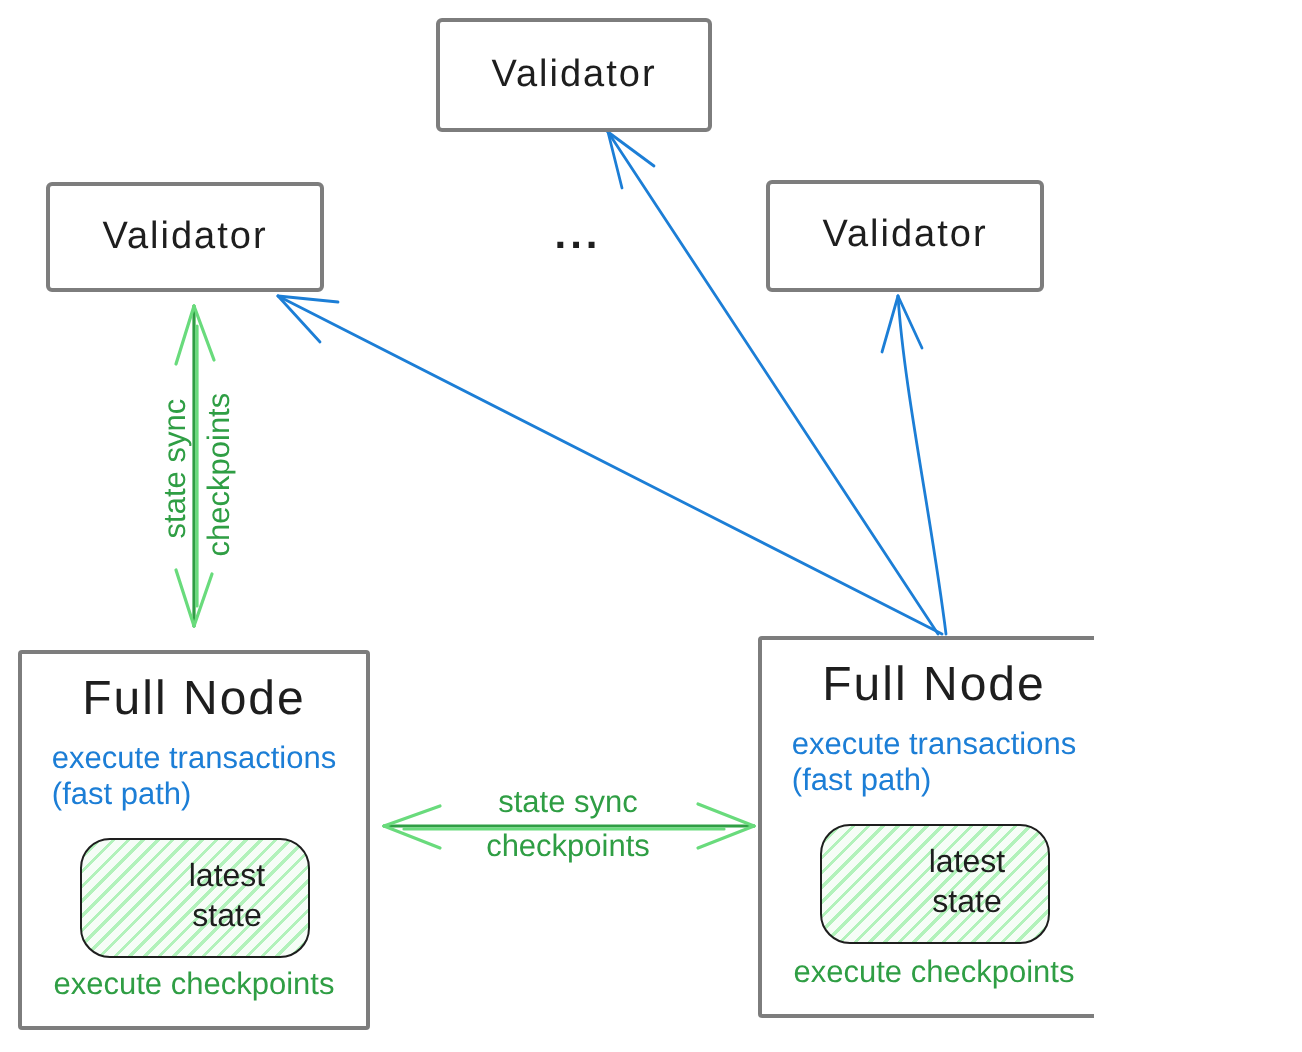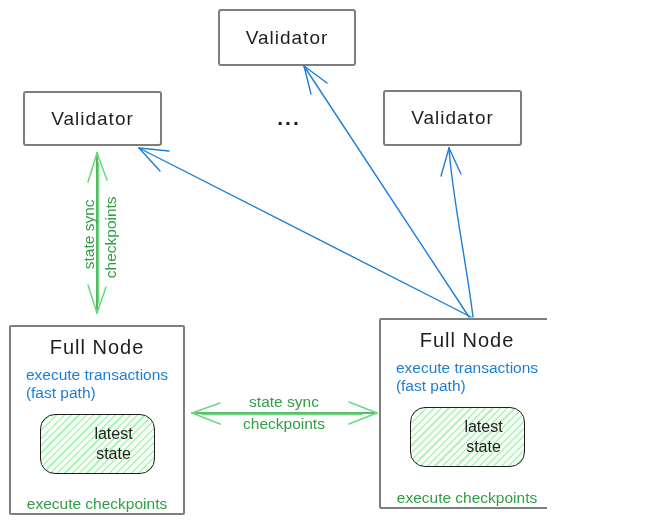--- a/index.html
+++ b/index.html
@@ -19,32 +19,32 @@
     border-radius:3px;box-sizing:border-box;
   }
   .validator{
     display:flex;align-items:center;justify-content:center;
     font-size:19px;letter-spacing:1px;color:var(--black);
   }
   .fullnode{
     display:flex;flex-direction:column;align-items:center;
     border-radius:2px;
   }
-  .fn-title{font-size:20px;letter-spacing:1px;margin-top:9px;color:var(--black);}
+  .fn-title{font-size:24px;letter-spacing:1px;margin-top:9px;color:var(--black);}
   .fn-exec{margin-top:7px;font-size:15.5px;line-height:1.18;color:var(--blue);}
   .state-box{
     margin-top:11px;width:80px;height:58px;border:1.6px solid var(--black);border-radius:15px;
     display:flex;flex-direction:column;align-items:center;justify-content:center;
     font-size:16px;line-height:1.25;color:var(--black);
     background:
       repeating-linear-gradient(135deg, var(--hatch) 0px, var(--hatch) 1.6px, transparent 1.6px, transparent 5.2px),
       #f6fdf7;
     padding-left: 33px;
   }
-  .fn-footer{margin-top:auto;font-size:15.5px;color:var(--green);}
+  .fn-footer{margin-top:auto;margin-bottom:11px;font-size:15.5px;color:var(--green);}
 
   .float-label{position:absolute;white-space:nowrap;text-align:center;}
   .ellipsis{font-size:21px;font-weight:bold;letter-spacing:2px;color:var(--black);}
   .green-label{color:var(--green);font-size:15.5px;line-height:1.2;}
   .blue-label{color:var(--blue);font-size:15.5px;}
   .orange-label{color:var(--orange);font-size:17px;font-weight:500;}
   .rot{transform:rotate(-90deg);transform-origin:center center;}
 </style>
 </head>
 <body>

